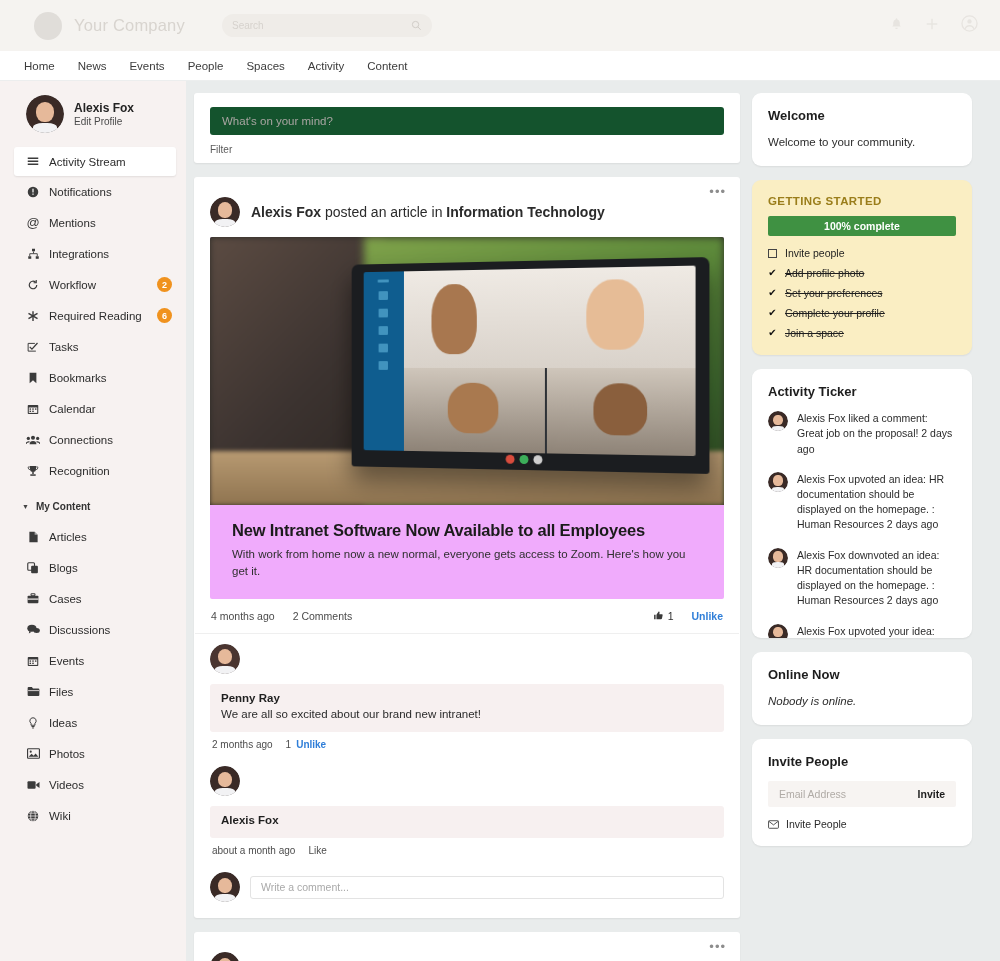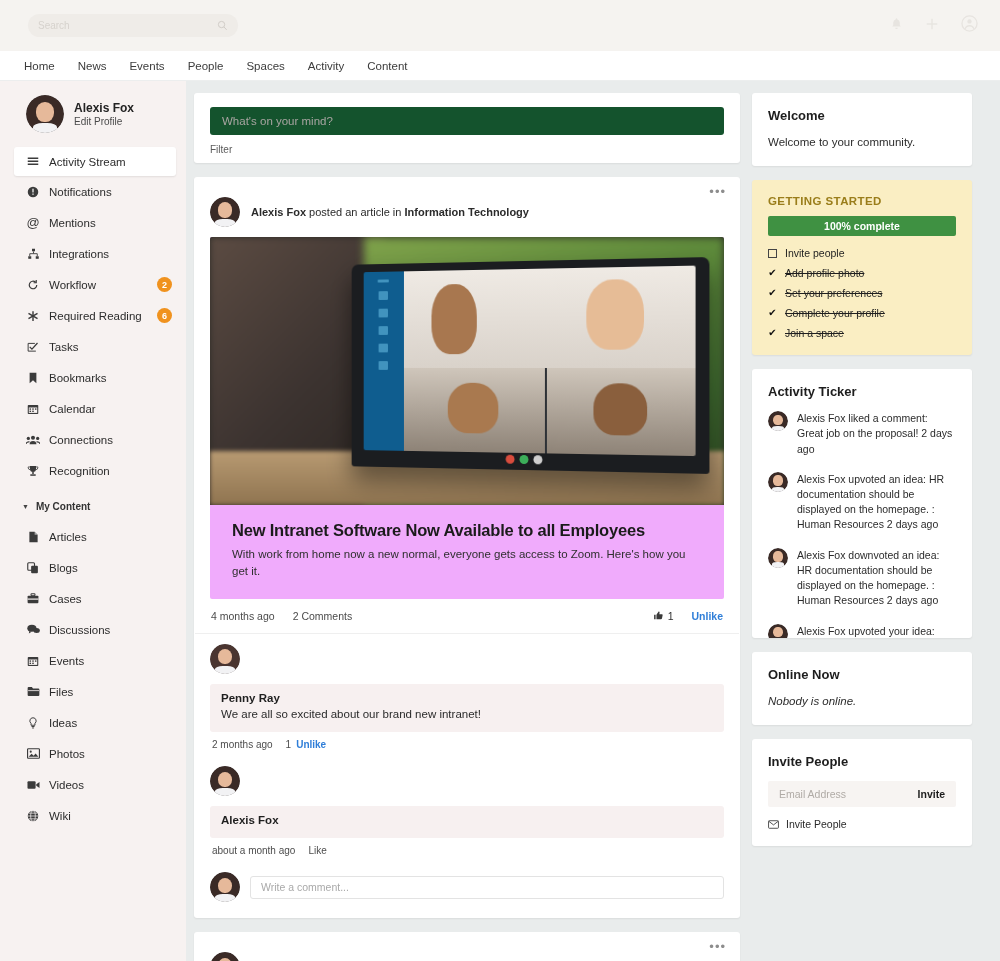--- a/index.html
+++ b/index.html
@@ -89,21 +89,21 @@
   .composer-input {
     height: 28px; background: #14532d; border-radius: 3px;
     display: flex; align-items: center; padding: 0 12px;
     font-size: 11.5px; color: #a9a5a2;
   }
   .filter-label { font-size: 10px; color: #5a5a5a; margin-top: 9px; }
 
   .post { margin-bottom: 14px; position: relative; padding-bottom: 2px; }
   .post-dots { position: absolute; right: 14px; top: 8px; color: #8d8d8d; font-size: 13px; letter-spacing: 1px; line-height: 1; }
   .post-head { display: flex; align-items: center; gap: 11px; padding: 20px 16px 10px 16px; }
-  .post-head-text { font-size: 11px; color: #2b2b2b; }
+  .post-head-text { font-size: 14px; color: #2b2b2b; }
   .post-head-text b { font-weight: bold; }
 
   .post-body { margin: 0 16px; background: #f0abfc; border-radius: 2px; overflow: hidden; }
   .hero { height: 268px; position: relative; overflow: hidden; background:#2a2a26; }
   .hero .bg-l  { position:absolute; left:0; top:0; width:34%; height:100%;
                  background: linear-gradient(135deg,#5b4b42 0%,#3c3330 55%,#2b2521 100%); filter: blur(3px); }
   .hero .bg-r  { position:absolute; right:0; top:0; width:70%; height:100%;
                  background: linear-gradient(160deg,#7fa24a 0%,#5d8a3a 35%,#3f6b2f 70%,#2d4a22 100%); filter: blur(4px); }
   .hero .desk  { position:absolute; left:0; bottom:0; width:100%; height:20%;
                  background: linear-gradient(180deg,#b89a72 0%,#8f7450 100%); filter: blur(2px); }
@@ -146,21 +146,21 @@
   .cm-meta .cnt { color:#4d4d4d; }
   .write-row { display: flex; gap: 10px; align-items: center; margin-top: 2px; }
   .write-input {
     flex: 1; height: 23px; border: 1px solid #e3e3e3; border-radius: 3px;
     display: flex; align-items: center; padding: 0 10px;
     font-size: 10.5px; color: #a9a9a9; background: #fff;
   }
 
   
   .right { width: 220px; padding: 12px 0 0 0; flex: none; }
-  .w { margin-bottom: 14px; border-radius: 3px; box-shadow: 0 1px 2px rgba(0,0,0,.07); background:#fff; }
+  .w { margin-bottom: 14px; border-radius: 9px; box-shadow: 0 1px 2px rgba(0,0,0,.07); background:#fff; }
   .w-title { font-size: 13px; font-weight: bold; color: #1d1d1d; }
   .w-pad { padding: 15px 16px 16px; }
   .w-body { font-size: 11.5px; color: #2d2d2d; margin-top: 11px; line-height: 1.4; }
   .w-body.italic { font-style: italic; }
 
   .gs { background: #faeec3; }
   .gs-title { font-size: 11.5px; font-weight: bold; color: #9a7d1a; letter-spacing: .4px; }
   .progress {
     margin-top: 9px; height: 20px; background: #3f9142; border-radius: 2px;
     display: flex; align-items: center; justify-content: center;
@@ -189,20 +189,24 @@
   .post2-hero { height: 120px; margin: 0 16px; background: #fff; position: relative; overflow: hidden; border-radius:2px;}
   .p2 .shelf-l { position:absolute; left:5%; top:0; width:22%; height:100%; background:#3e3c3b;}
   .p2 .shelf-l i{ position:absolute; left:6%; width:88%; height:5px; background:#262524;}
   .p2 .wall   { position:absolute; left:27%; top:0; width:73%; height:100%; background:#f0efed;}
   .p2 .fig    { position:absolute; bottom:46%; width:5px; height:34px; background:#c8a24a; border-radius:2px;}
 </style>
 </head>
 <body>
 
 <div class="topbar">
+  <div class="brand">
+    <div class="brand-logo"></div>
+    <div class="brand-name">Your Company</div>
+  </div>
   <div class="searchbox">
     <div class="ph">Search</div>
     <span class="search-icon">
       <svg width="11" height="11" viewBox="0 0 16 16">
           <circle cx="6.6" cy="6.6" r="4.6" fill="none" stroke="#cfcbc6" stroke-width="1.4"></circle>
           <line x1="10" y1="10" x2="14" y2="14.3" stroke="#cfcbc6" stroke-width="1.4"></line>
         </svg>
     </span>
   </div>
   <div class="topbar-right">

